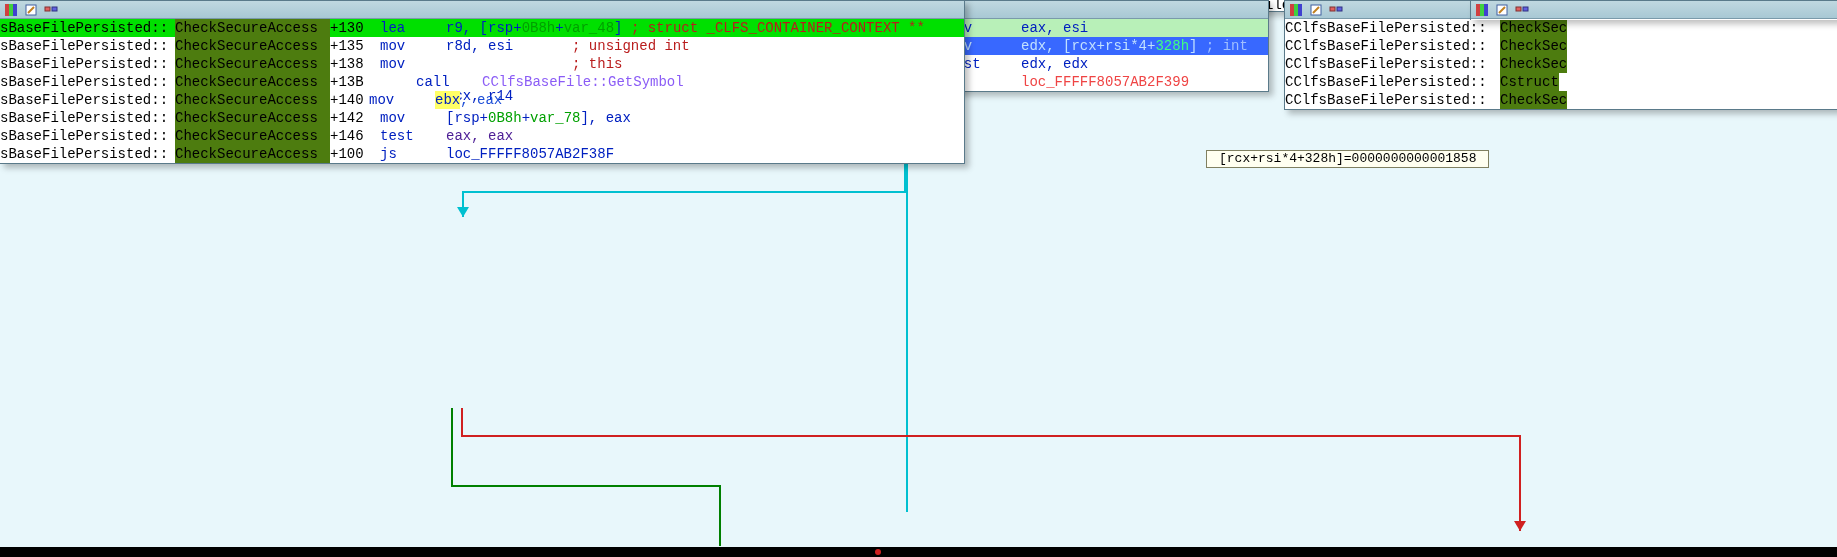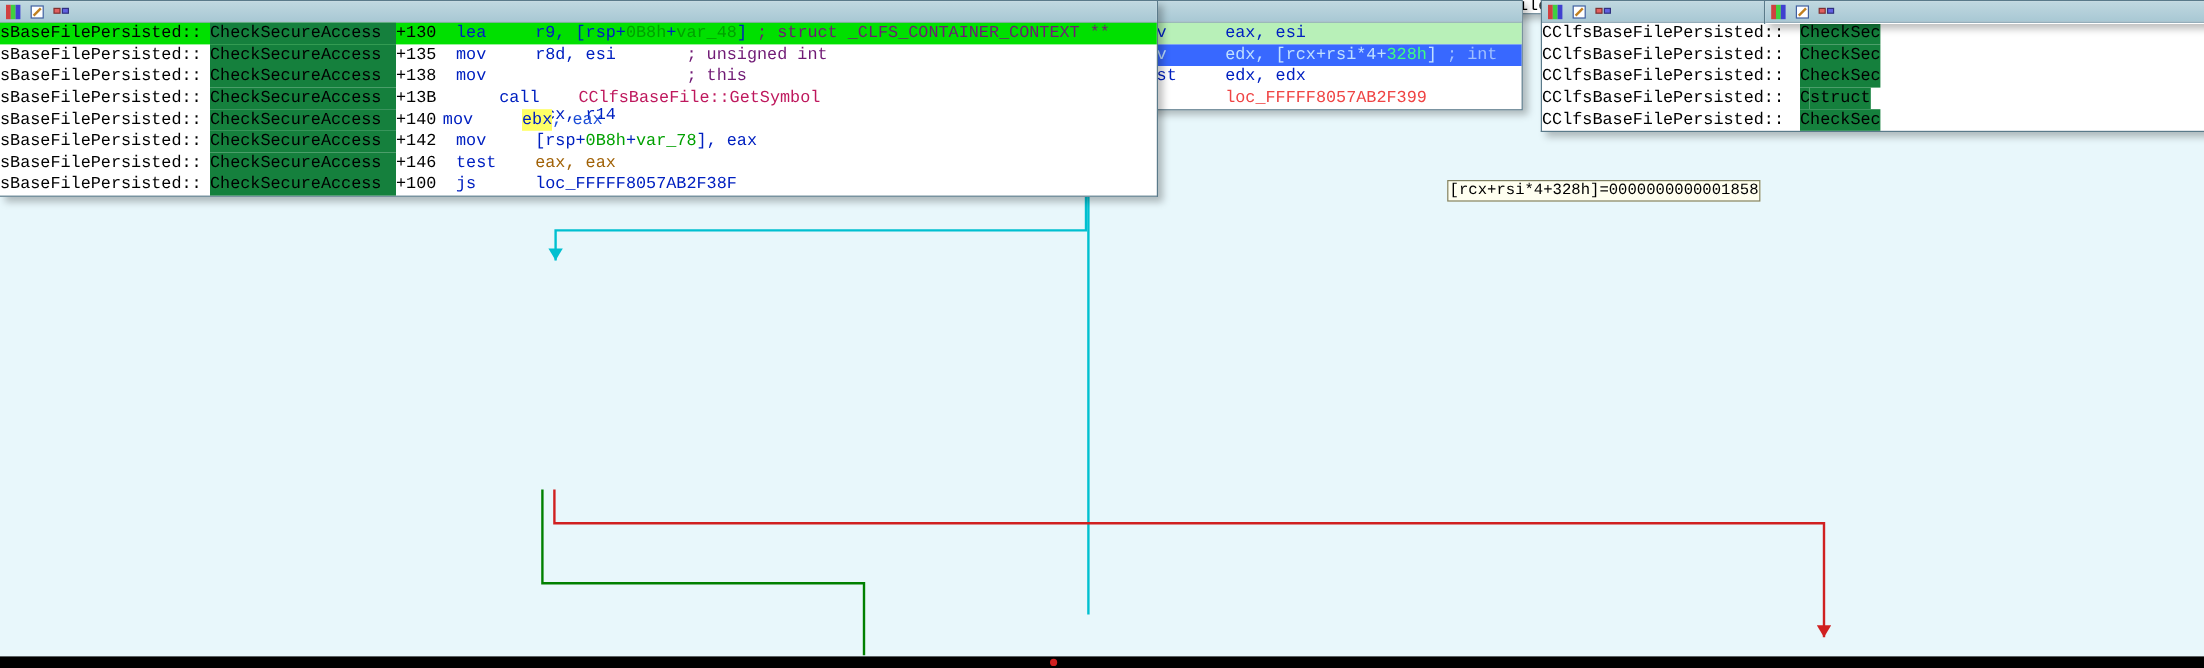--- a/index.html
+++ b/index.html
@@ -30,30 +30,30 @@
   .ticon { width: 14px; height: 14px; display: inline-block; }
   .ticon svg { width: 14px; height: 14px; display: block; }
   .row {
     display: flex;
     line-height: 18px;
     height: 18px;
     white-space: pre;
   }
   .row > span { display: inline-block; }
   .c-class { }
-  .c-func  { background: #15803d; }
+  .c-func  { background: #4d7c0f; }
   .c-off   { color: #000; }
-  .c-cmt   { color: #701a75; }
+  .c-cmt   { color: #b91c1c; }
   .c-var   { color: #00a000; }
   .c-hl-y  { background: #ffff66; }
   .tooltip {
     position: absolute;
     background: #fffff0;
     border: 1px solid #808060;
-    padding: 0 1px;
+    padding: 0 12px;
     font-size: 13px;
     line-height: 16px;
     z-index: 100;
   }
   .edge { position: absolute; pointer-events: none; }
   .top-node-stub {
     position: absolute;
     border: 2px solid #e0a0c0;
     background: #fff;
   }
@@ -172,24 +172,24 @@
         <svg viewBox="0 0 14 14">
           <rect x="1" y="4" width="5" height="4" fill="#e06060" stroke="#803030"></rect>
           <rect x="8" y="4" width="5" height="4" fill="#6060e0" stroke="#303080"></rect>
         </svg>
       </span>
   </div>
   <div id="bottom-body">
       <div class="row" style="background:#00e000;"><span class="c-class" style="width:175px;">sBaseFilePersisted::</span><span class="c-func" style="width:155px;">CheckSecureAccess</span><span class="c-off" style="width:50px;">+130</span><span style="width:66px;color:#0020c0;">lea</span><span style="color:#0020c0;">r9, [rsp+</span><span class="c-var">0B8h</span><span style="color:#0020c0;">+</span><span class="c-var">var_48</span><span style="color:#0020c0;">] </span><span class="c-cmt">; struct _CLFS_CONTAINER_CONTEXT **</span></div>
       <div class="row"><span class="c-class" style="width:175px;">sBaseFilePersisted::</span><span class="c-func" style="width:155px;">CheckSecureAccess</span><span class="c-off" style="width:50px;">+135</span><span style="width:66px;color:#0020c0;">mov</span><span style="color:#0020c0;">r8d, esi       </span><span class="c-cmt">; unsigned int</span></div>
       <div class="row"><span class="c-class" style="width:175px;">sBaseFilePersisted::</span><span class="c-func" style="width:155px;">CheckSecureAccess</span><span class="c-off" style="width:50px;">+138</span><span style="width:66px;color:#0020c0;">mov</span><span style="color:#0020c0;margin-top:32px;">rcx, r14       </span><span class="c-cmt">; this</span></div>
-      <div class="row"><span class="c-class" style="width:175px;">sBaseFilePersisted::</span><span class="c-func" style="width:155px;">CheckSecureAccess</span><span class="c-off" style="width:50px;">+13B</span><span style="width:66px;color:#0020c0;margin-left:36px;">call</span><span style="color:#be185d;">CClfsBaseFile::GetSymbol</span></div>
+      <div class="row"><span class="c-class" style="width:175px;">sBaseFilePersisted::</span><span class="c-func" style="width:155px;">CheckSecureAccess</span><span class="c-off" style="width:50px;">+13B</span><span style="width:66px;color:#0020c0;margin-left:36px;">call</span><span style="color:#8b5cf6;">CClfsBaseFile::GetSymbol</span></div>
       <div class="row"><span class="c-class" style="width:175px;">sBaseFilePersisted::</span><span class="c-func" style="width:155px;">CheckSecureAccess</span><span class="c-off" style="width:39px;">+140</span><span style="width:66px;color:#0020c0;">mov</span><span class="c-hl-y" style="color:#0020c0;">ebx</span><span style="color:#1d4ed8;">, eax</span></div>
       <div class="row"><span class="c-class" style="width:175px;">sBaseFilePersisted::</span><span class="c-func" style="width:155px;">CheckSecureAccess</span><span class="c-off" style="width:50px;">+142</span><span style="width:66px;color:#0020c0;">mov</span><span style="color:#0020c0;">[rsp+</span><span class="c-var">0B8h</span><span style="color:#0020c0;">+</span><span class="c-var">var_78</span><span style="color:#0020c0;">], eax</span></div>
-      <div class="row"><span class="c-class" style="width:175px;">sBaseFilePersisted::</span><span class="c-func" style="width:155px;">CheckSecureAccess</span><span class="c-off" style="width:50px;">+146</span><span style="width:66px;color:#0020c0;">test</span><span style="color:#a16207;">eax, eax</span></div>
+      <div class="row"><span class="c-class" style="width:175px;">sBaseFilePersisted::</span><span class="c-func" style="width:155px;">CheckSecureAccess</span><span class="c-off" style="width:50px;">+146</span><span style="width:66px;color:#0020c0;">test</span><span style="color:#4c1d95;">eax, eax</span></div>
       <div class="row"><span class="c-class" style="width:175px;">sBaseFilePersisted::</span><span class="c-func" style="width:155px;">CheckSecureAccess</span><span class="c-off" style="width:50px;">+100</span><span style="width:66px;color:#0020c0;">js</span><span style="color:#0020c0;">loc_FFFFF8057AB2F38F</span></div>
     </div>
 </div>
 
 <div class="node" style="left:1470px; top:533; width:370px; height:20px; border-right:none; border-bottom:none;">
   <div class="titlebar">
     <span class="ticon">
         <svg viewBox="0 0 14 14">
           <rect x="1" y="1" width="4" height="12" fill="#d04040"></rect>
           <rect x="5" y="1" width="4" height="12" fill="#40d040"></rect>

